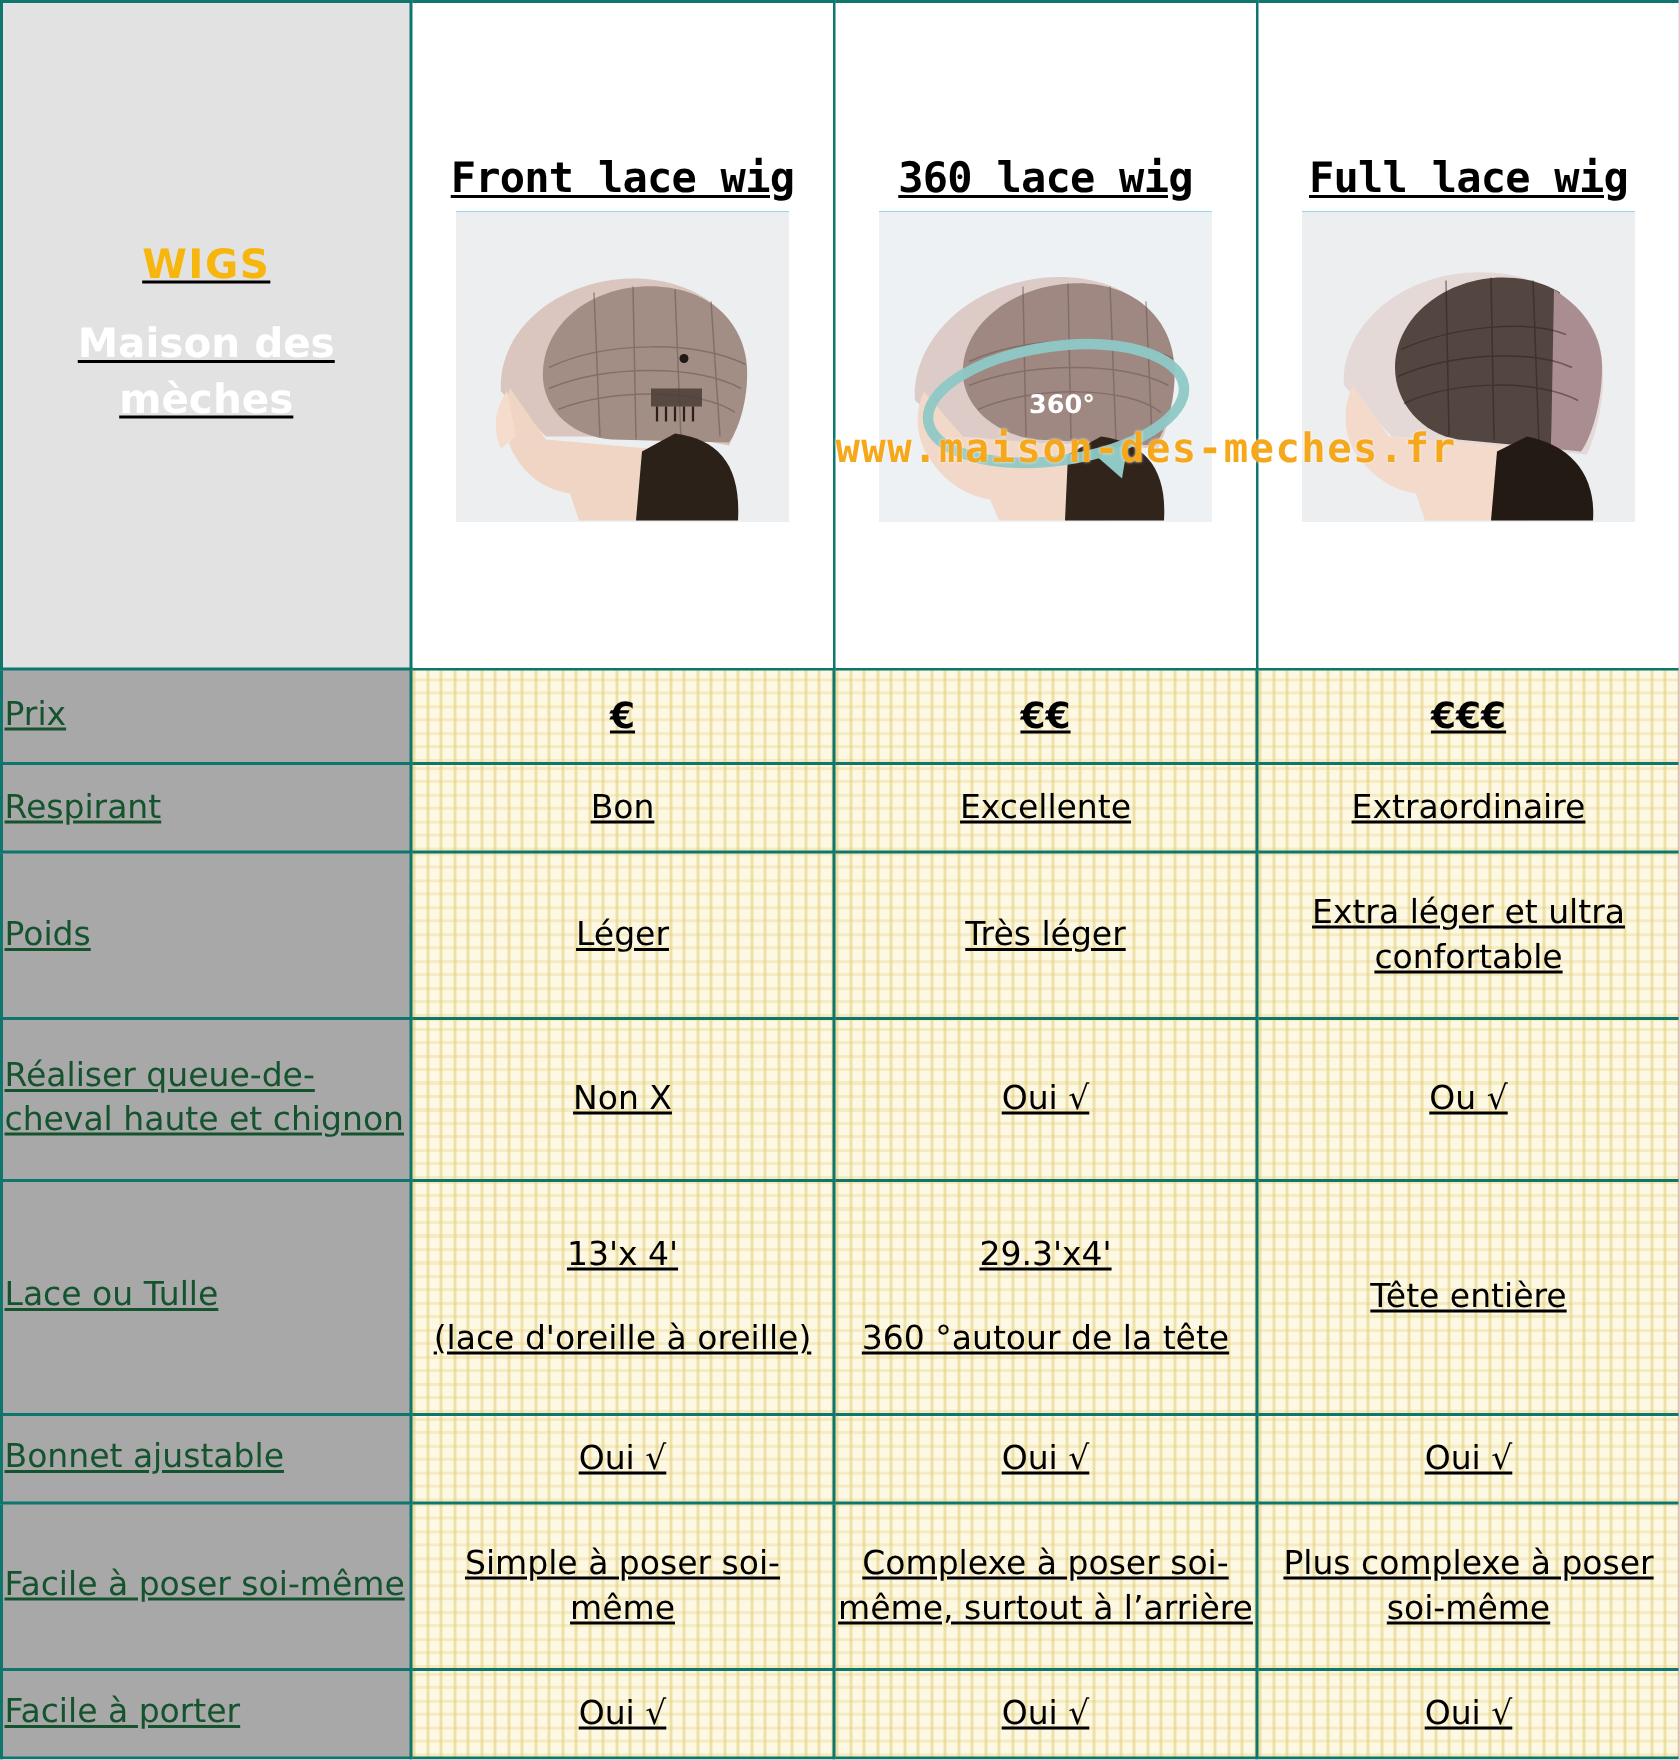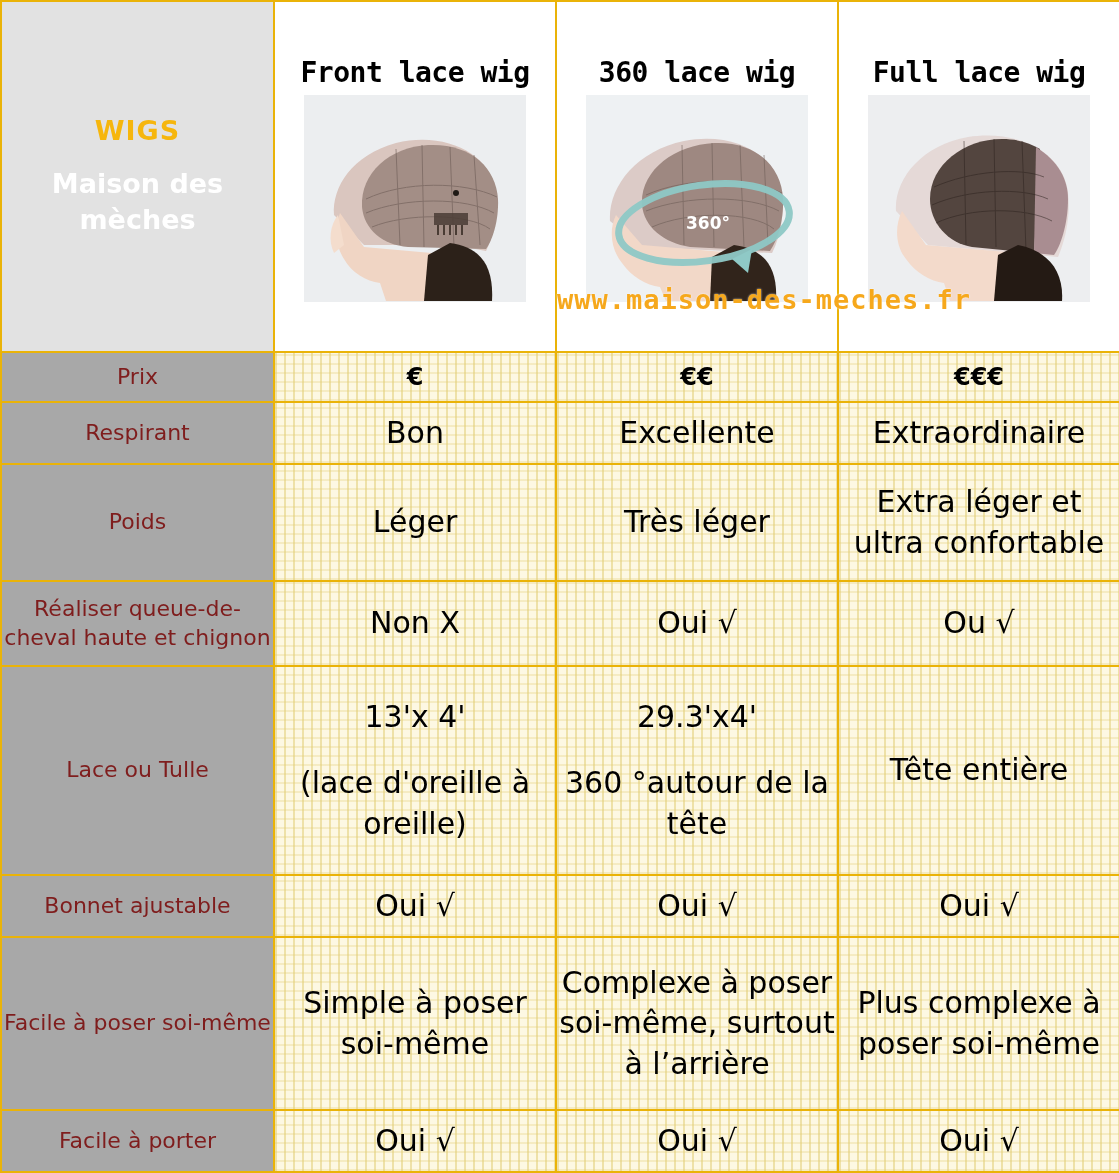--- a/index.html
+++ b/index.html
@@ -19,24 +19,25 @@
     position: relative;
     box-sizing: border-box;
   }
   table.compare {
     border-collapse: collapse;
     table-layout: fixed;
     width: 1119px;
     height: 1173px;
   }
   table.compare td, table.compare th {
-    border: 2px solid #eab308;
+    border: 2px solid #0f766e;
     padding: 1px;
     vertical-align: middle;
     box-sizing: border-box;
+    text-decoration: underline;
   }
   col.c-label { width: 273px; }
   col.c-col   { width: 282px; }
 
   
   .brand-cell {
     background: #e2e2e2;
     text-align: center;
     vertical-align: middle;
     padding: 10px 6px;
@@ -95,31 +96,31 @@
     font-weight: bold;
     color: #f6a81c;
     letter-spacing: 1px;
     pointer-events: none;
     text-shadow: 0 0 2px rgba(255,255,255,0.85);
   }
 
   
   .row-label {
     background: #a8a8a8;
-    color: #7f1d1d;
+    color: #14532d;
     font-size: 22px;
-    text-align: center;
+    text-align: left;
     padding: 8px 8px;
     line-height: 1.3;
     font-family: "DejaVu Sans", sans-serif;
   }
   
   .val {
     text-align: center;
-    font-size: 30px;
+    font-size: 22px;
     color: #000000;
     padding: 10px 8px;
     line-height: 1.35;
     background-color: #fdf8e3;
     background-image:
       repeating-linear-gradient(90deg, rgba(226,206,120,0.55) 0px, rgba(226,206,120,0.55) 2px, rgba(255,255,255,0) 2px, rgba(255,255,255,0) 9px),
       repeating-linear-gradient(0deg, rgba(226,206,120,0.30) 0px, rgba(226,206,120,0.30) 2px, rgba(255,255,255,0) 2px, rgba(255,255,255,0) 9px);
     font-family: "DejaVu Sans", sans-serif;
   }
   .val.bold { font-weight: bold; font-size: 24px; }

